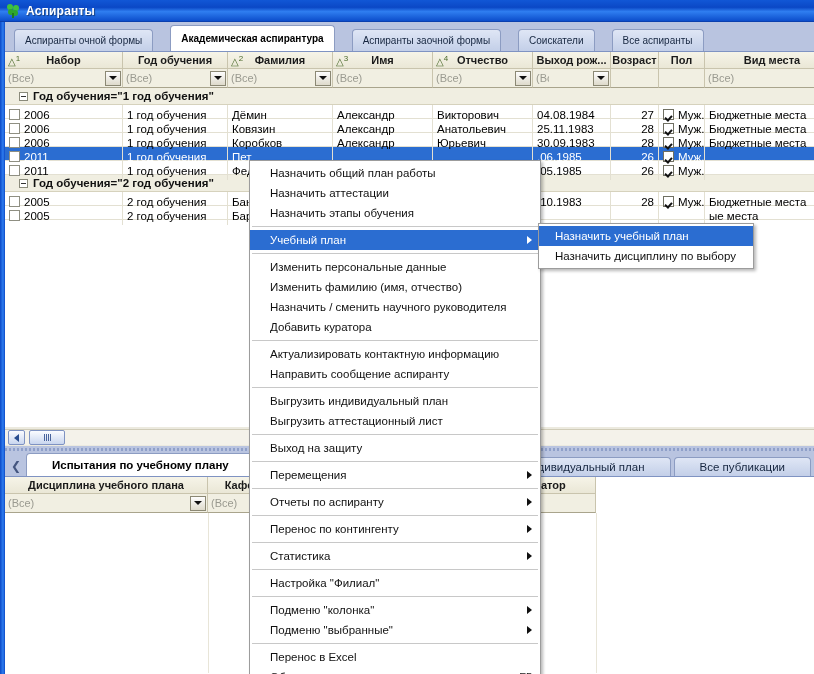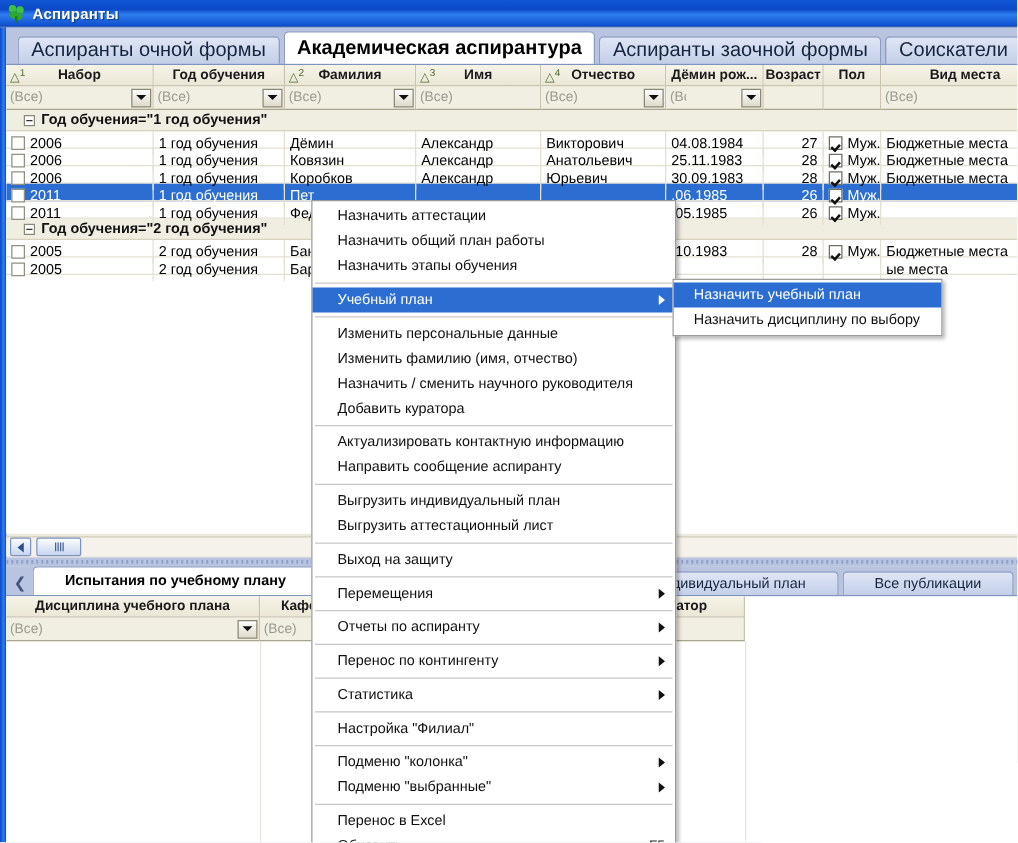--- a/index.html
+++ b/index.html
@@ -48,22 +48,22 @@
   
   .tabstrip {
     position: absolute; left: 5px; top: 22px; width: 809px; height: 30px;
     background: #b9c4e0;
     border-bottom: 1px solid #7f93c2;
     display: flex; align-items: flex-end; padding-left: 9px;
   }
   .tab {
     height: 22px; line-height: 21px;
     padding: 0 10px;
-    margin-right: 3px;
-    font-size: 16px;
+    margin-right: 17px;
+    font-size: 10px;
     color: #15253f;
     background: linear-gradient(to bottom, #dfe6f5, #c3cfe8);
     border: 1px solid #8c9cc2;
     border-bottom: none;
     border-radius: 4px 4px 0 0;
     white-space: nowrap;
     cursor: default;
   }
   .tab.active {
     background: #ffffff;
@@ -307,21 +307,21 @@
       <div class="tab">Все аспиранты</div>
     </div>
 
   <div class="grid-wrap">
     <div class="hdr-row" id="grid-header">
         <div class="hdr-cell" style="width: 118px; flex: 0 0 118px;"><span class="sort-ind"><span class="arr">△</span><span class="num">1</span></span><span>Набор</span></div>
         <div class="hdr-cell" style="width: 105px; flex: 0 0 105px;"><span>Год обучения</span></div>
         <div class="hdr-cell" style="width: 105px; flex: 0 0 105px;"><span class="sort-ind"><span class="arr">△</span><span class="num">2</span></span><span>Фамилия</span></div>
         <div class="hdr-cell" style="width: 100px; flex: 0 0 100px;"><span class="sort-ind"><span class="arr">△</span><span class="num">3</span></span><span>Имя</span></div>
         <div class="hdr-cell" style="width: 100px; flex: 0 0 100px;"><span class="sort-ind"><span class="arr">△</span><span class="num">4</span></span><span>Отчество</span></div>
-        <div class="hdr-cell" style="width: 78px; flex: 0 0 78px;"><span>Дёмин рож...</span></div>
+        <div class="hdr-cell" style="width: 78px; flex: 0 0 78px;"><span>Выход рож...</span></div>
         <div class="hdr-cell" style="width: 48px; flex: 0 0 48px;"><span>Возраст</span></div>
         <div class="hdr-cell" style="width: 46px; flex: 0 0 46px;"><span>Пол</span></div>
         <div class="hdr-cell" style="width: 135px; flex: 0 0 135px;"><span>Вид места</span></div>
       </div>
     <div class="filter-row" id="grid-filter">
         <div class="filter-cell" style="width: 118px; flex: 0 0 118px;">
           <span class="ftext">(Все)</span>
           <div class="combo-btn">
             <span class="caret"></span>
           </div>
@@ -667,24 +667,24 @@
           <div class="vline" style="left: 323px;"></div>
           <div class="vline" style="left: 371px;"></div>
           <div class="vline" style="left: 461px;"></div>
           <div class="vline" style="left: 591px;"></div>
         </div>
     </div>
   </div>
 
   <div class="ctxmenu" id="ctxmenu">
       <div class="mi">
+        <span class="lbl">Назначить общий план работы</span>
+      </div>
+      <div class="mi">
         <span class="lbl">Назначить аттестации</span>
-      </div>
-      <div class="mi">
-        <span class="lbl">Назначить общий план работы</span>
       </div>
       <div class="mi">
         <span class="lbl">Назначить этапы обучения</span>
       </div>
       <div class="msep"></div>
       <div class="mi hl">
         <span class="lbl">Учебный план</span>
         <span class="submark"></span>
       </div>
       <div class="msep"></div>

